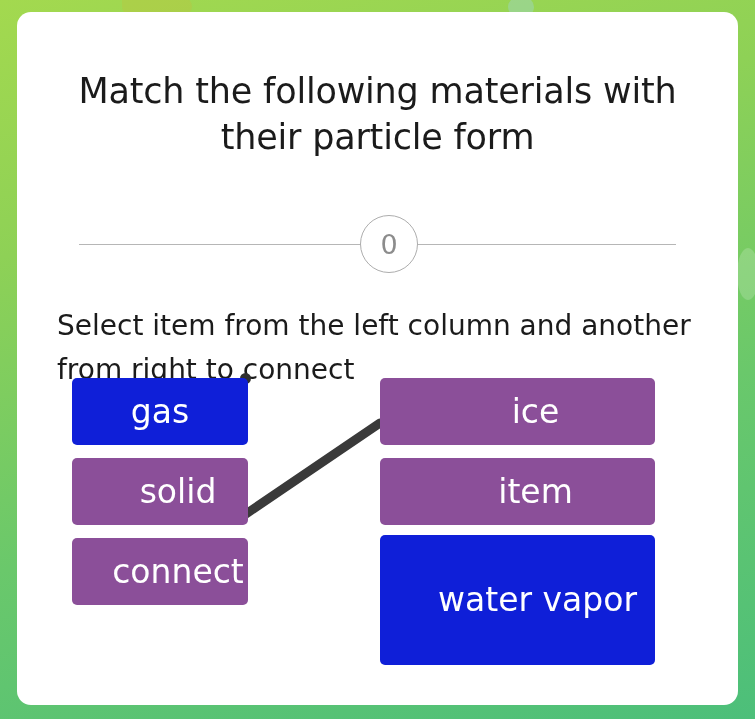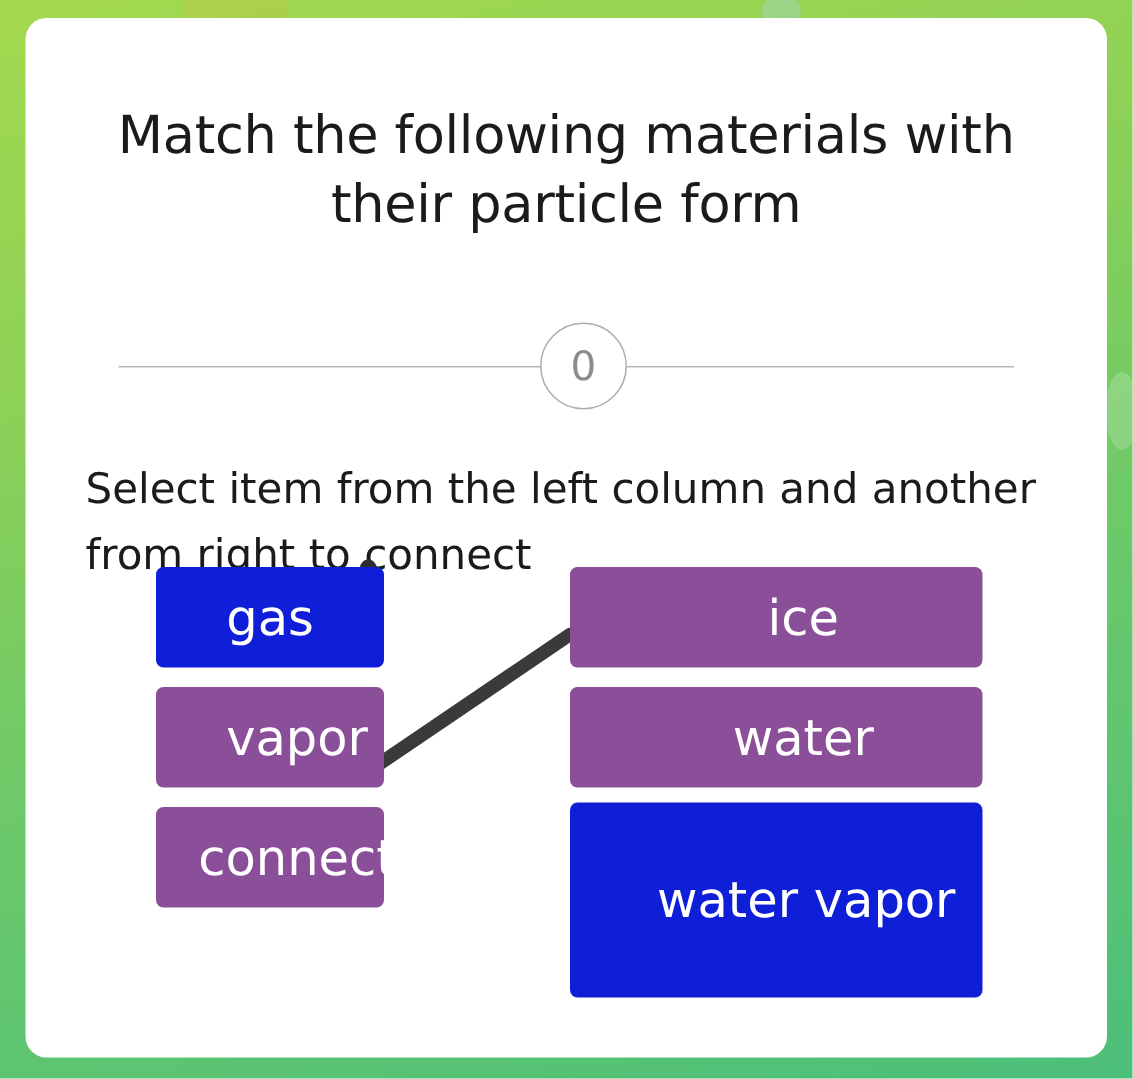--- a/index.html
+++ b/index.html
@@ -122,21 +122,21 @@
     text-align: center;
     font-size: 33px;
     line-height: 44px;
     cursor: pointer;
     box-sizing: border-box;
     user-select: none;
   }
   .tile.purple { background: #8b4f99; padding-left: 36px; }
   .tile.blue   { background: #0f1fd8; }
 
-  .col-left  { left: 104px;  width: 152px; }
+  .col-left  { left: 72px;  width: 176px; }
   .col-right { left: 380px; width: 275px; }
 
   .row1 { top: 378px; height: 67px; }
   .row2 { top: 458px; height: 67px; }
   .row3 { top: 538px; height: 67px; }
   .row3-tall { top: 535px; height: 130px; padding-left: 40px; }
 
   .connector-svg {
     position: absolute;
     left: 0;
@@ -184,25 +184,25 @@
   <div class="board">
 
     <svg class="connector-svg" viewBox="0 0 755 719" xmlns="http://www.w3.org/2000/svg">
       <line x1="243" y1="516" x2="380" y2="423" stroke="#3a3a3a" stroke-width="9" stroke-linecap="round"></line>
     </svg>
 
     <div class="anchor-dot"></div>
 
     <div class="tile blue col-left row1">gas</div>
 
-    <div class="tile purple col-left row2">vapor</div>
+    <div class="tile purple col-left row2">solid</div>
 
     <div class="tile purple col-left row3">connect</div>
 
     <div class="tile purple col-right row1">ice</div>
 
-    <div class="tile purple col-right row2">water</div>
+    <div class="tile purple col-right row2">item</div>
 
     <div class="tile blue col-right row3-tall">water vapor</div>
 
   </div>
 
 </div>
 
 </body></html>

